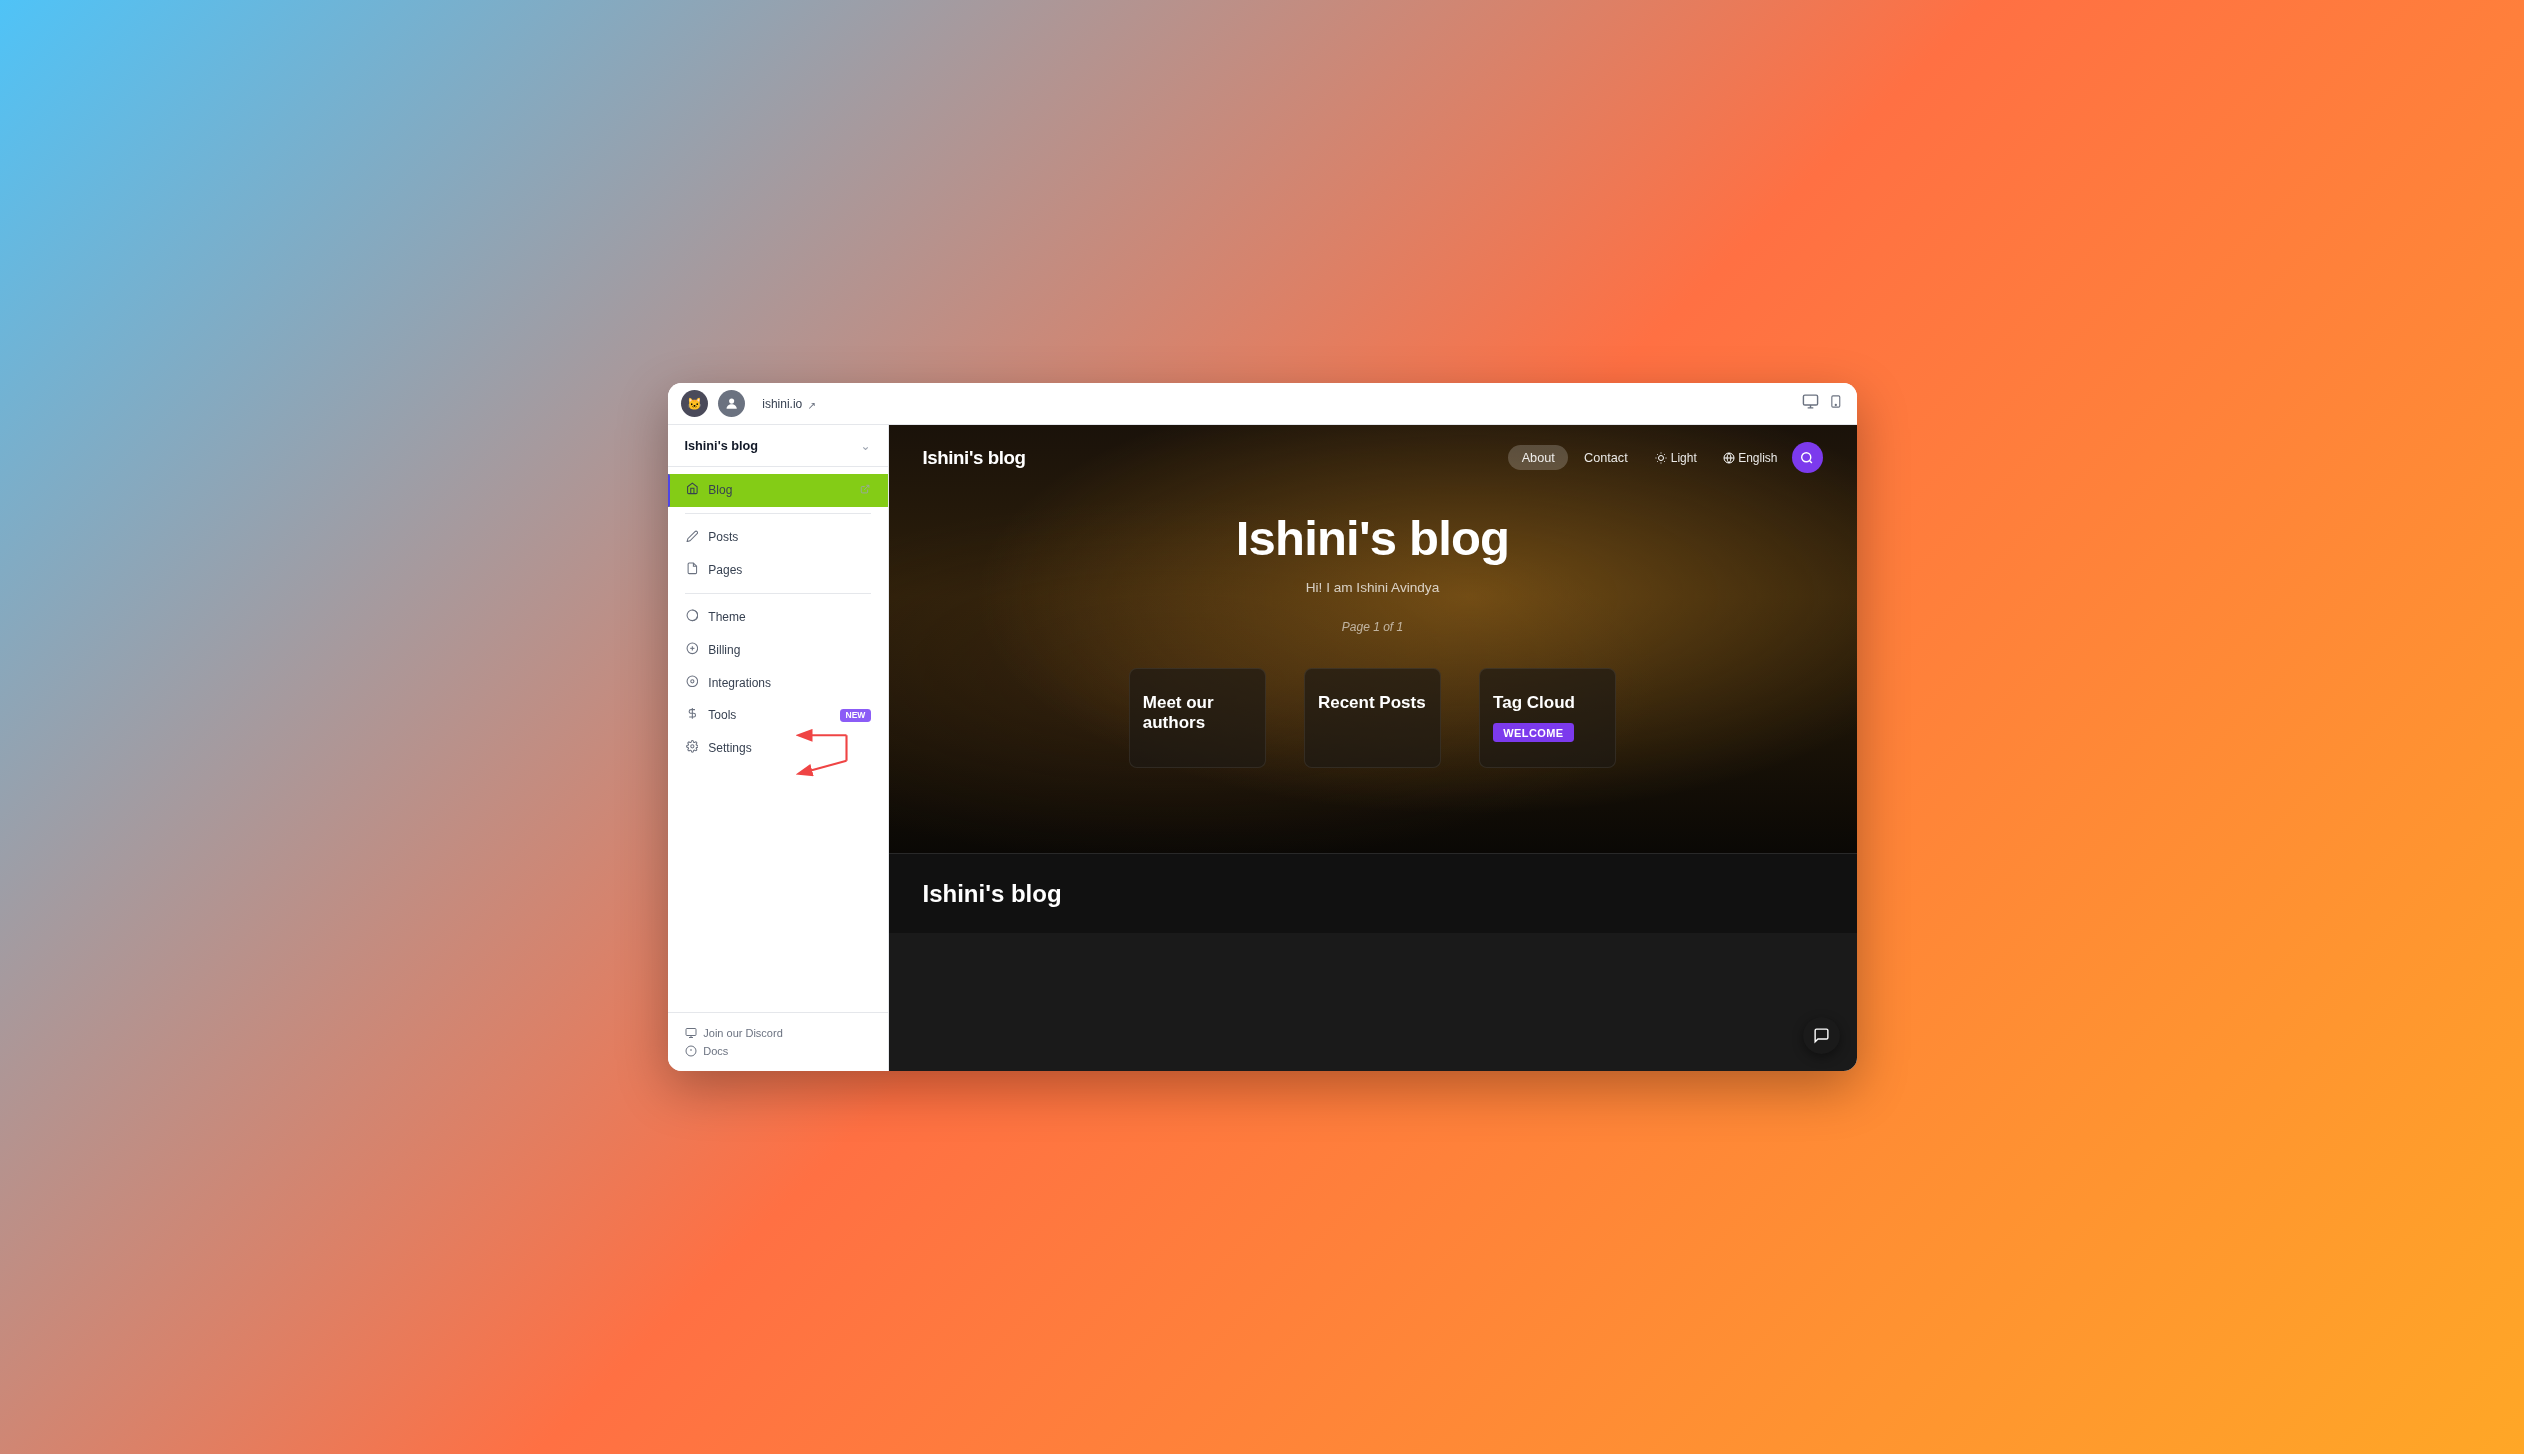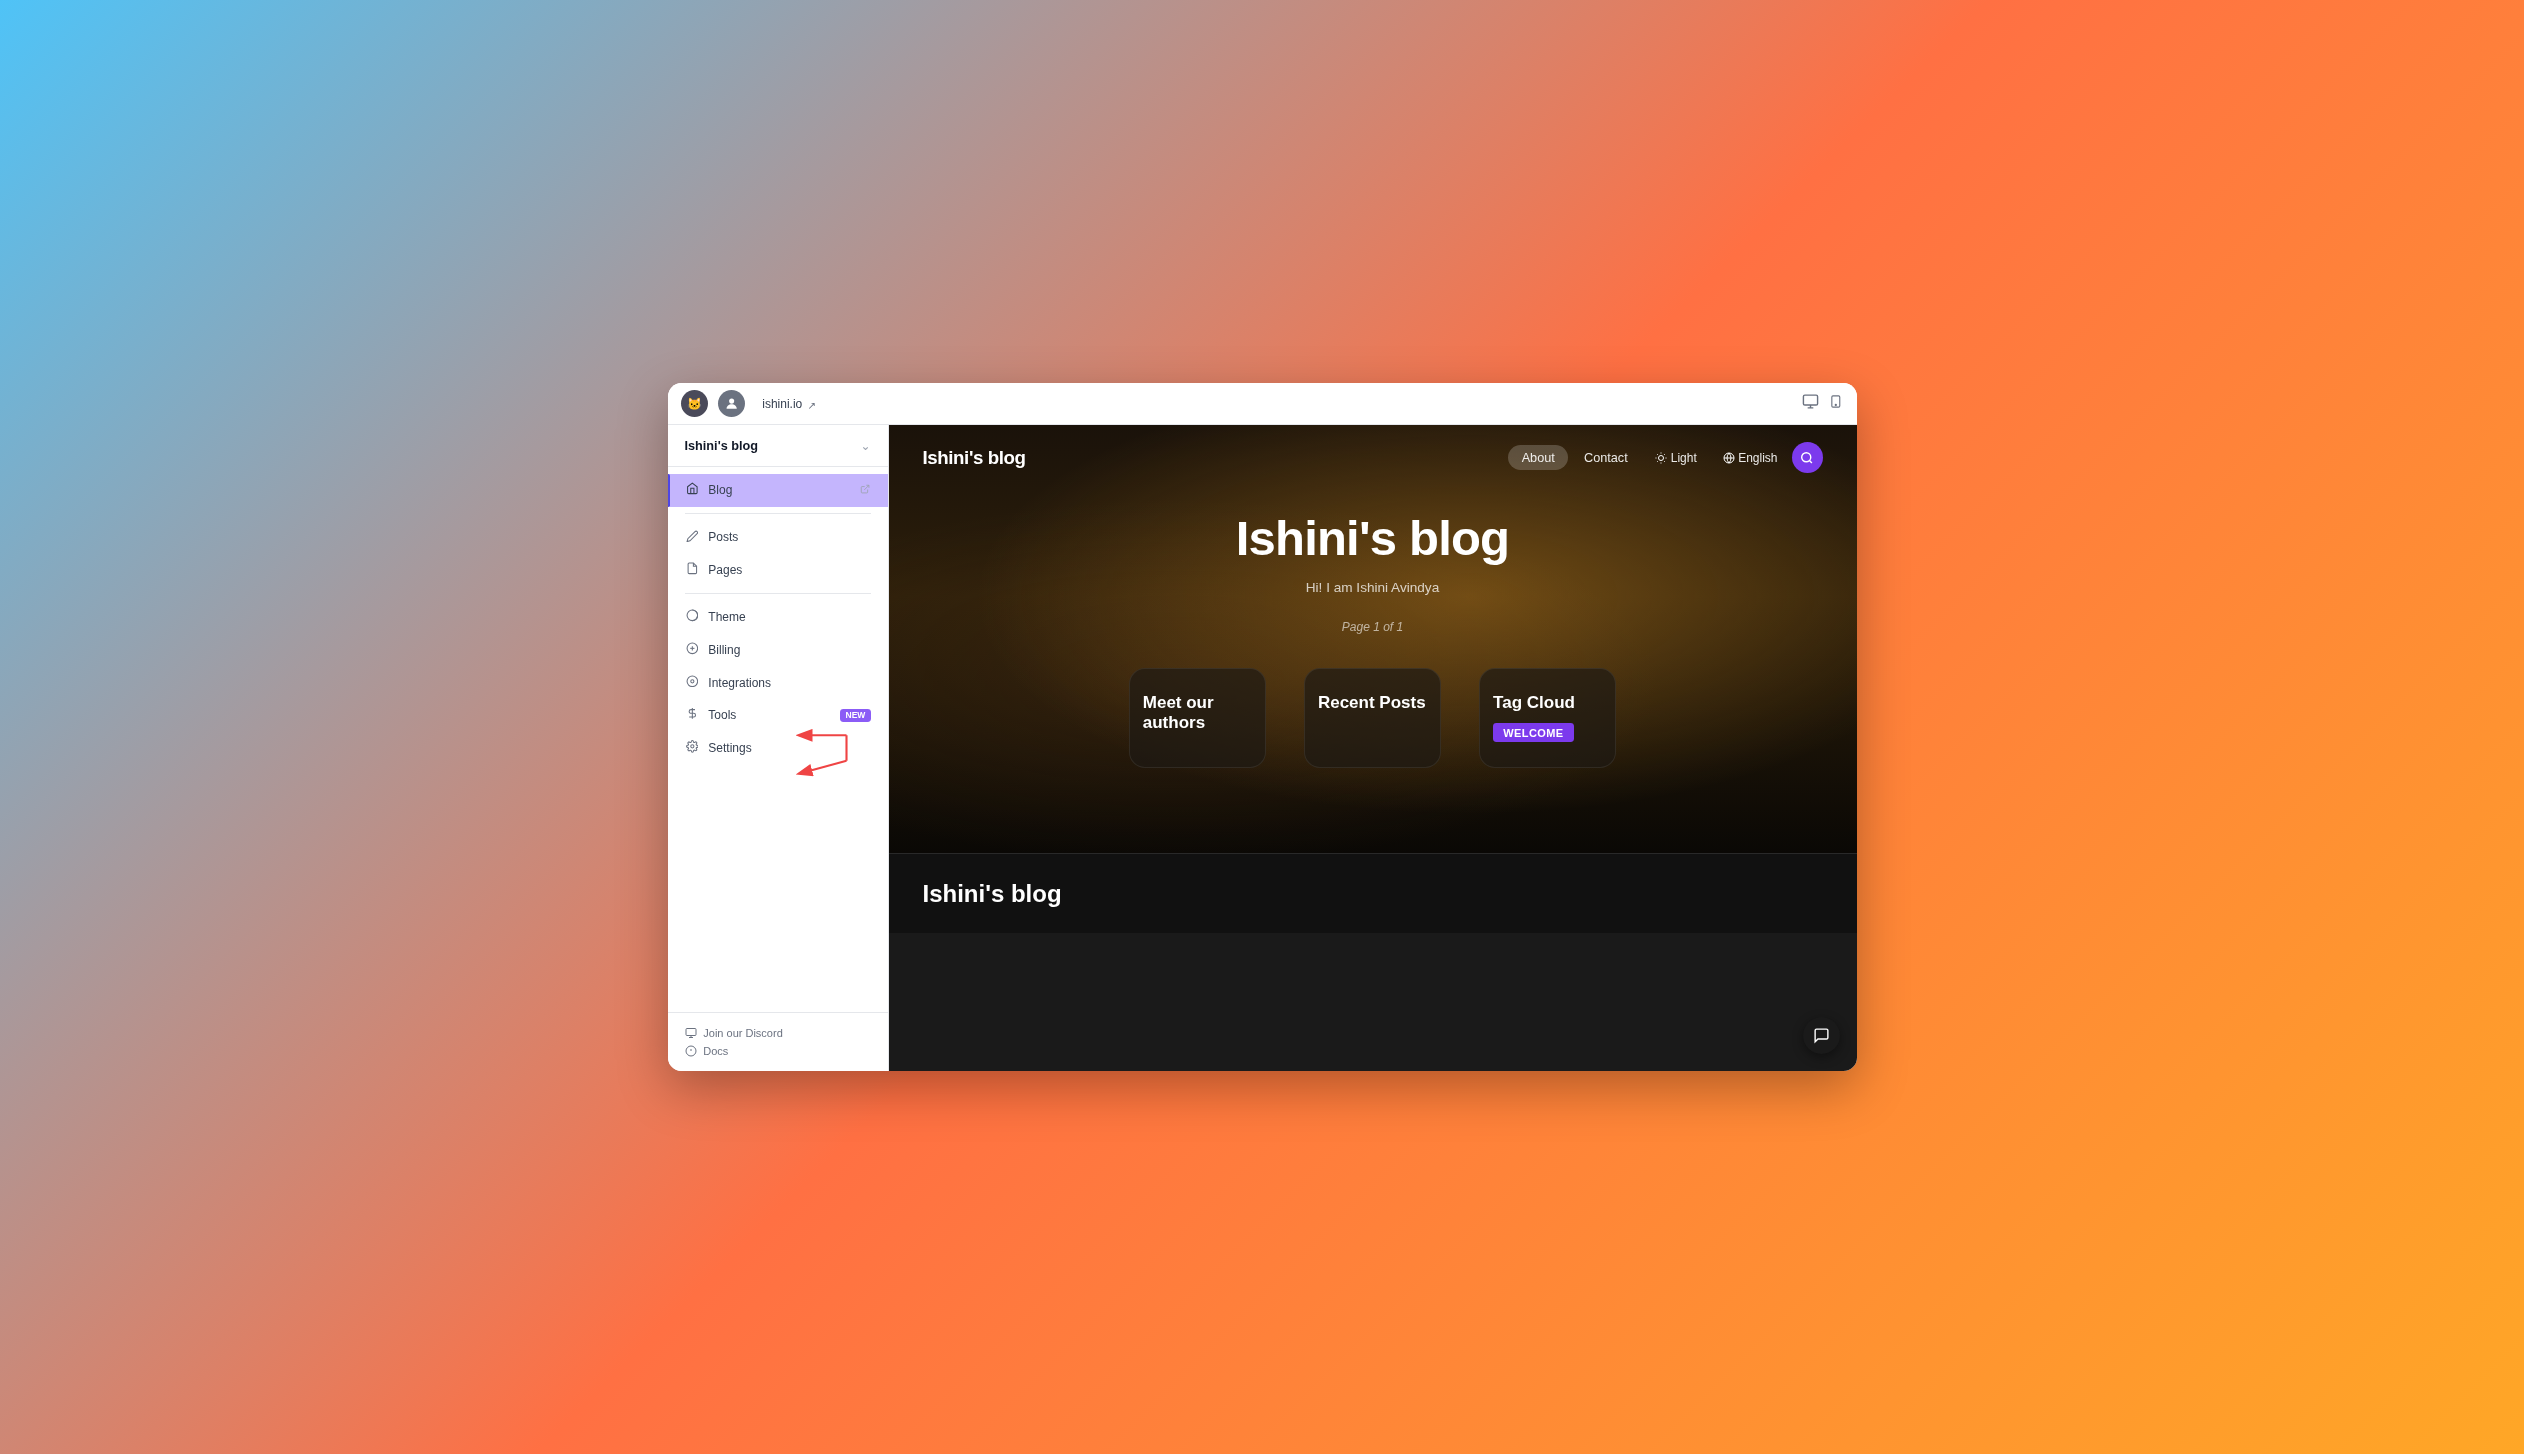--- a/index.html
+++ b/index.html
@@ -121,21 +121,21 @@
       gap: 8.5px;
       padding: 8.5px 17px;
       cursor: pointer;
       color: #374151;
       font-size: 12px;
       border-radius: 0;
       transition: background 0.15s;
       position: relative;
     }
     .sidebar-item.active {
-      background: #c4b5fd;
+      background: #84cc16;
       font-weight: 500;
     }
     .sidebar-item.active::before {
       content: '';
       position: absolute;
       left: 0;
       top: 0;
       bottom: 0;
       width: 2.5px;
       background: #4f46e5;
@@ -302,21 +302,21 @@
       display: flex;
       gap: 0;
       padding: 0 34px 34px;
       position: relative;
       z-index: 1;
     }
     .widget-card {
       flex: 1;
       background: rgba(30,25,20,0.7);
       border: 0.8px solid rgba(255,255,255,0.08);
-      border-radius: 16px;
+      border-radius: 8px;
       padding: 24px 13px;
       margin: 0 19px;
       min-height: 93px;
     }
     .widget-card-title {
       font-size: 17px;
       font-weight: 700;
       color: white;
       margin-bottom: 10.2px;
     }

